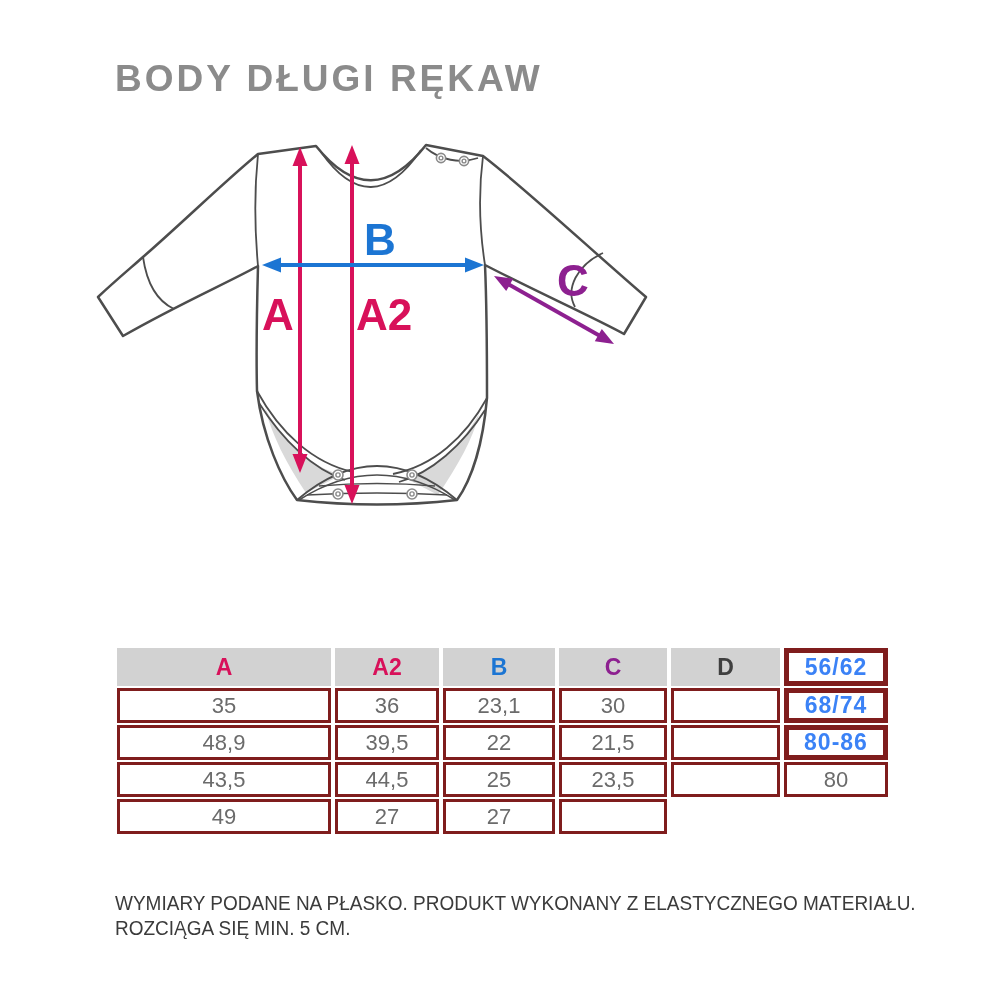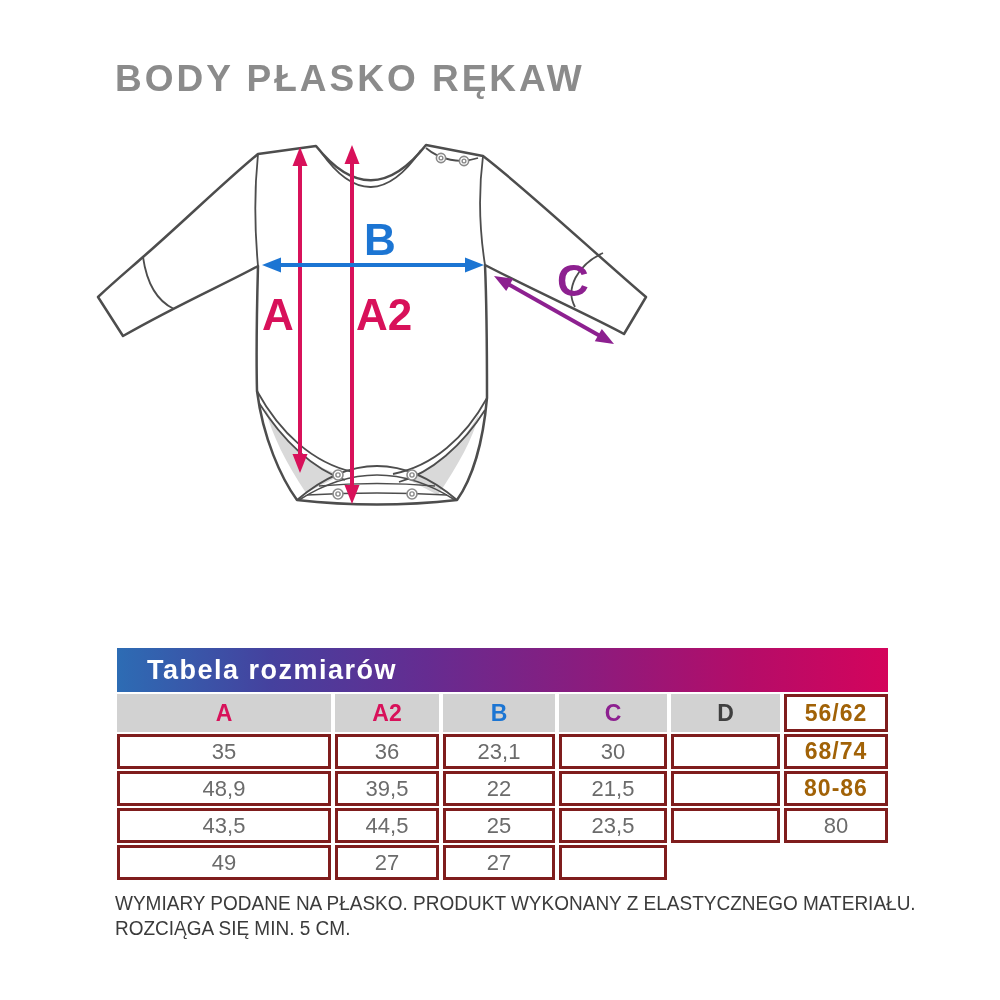--- a/index.html
+++ b/index.html
@@ -63,24 +63,24 @@
     font-weight: 700;
     font-size: 23px;
   }
   .hcell.first {
     font-size: 15px;
     letter-spacing: 1.5px;
     color: #3a3a3a;
   }
   .scell {
     background: #ffffff;
-    border: 3px solid #7f1d1d;
+    border: 5px solid #7f1d1d;
     font-weight: 800;
     font-size: 23px;
-    color: #a16207;
+    color: #3b82f6;
     letter-spacing: 1px;
   }
   .vcell {
     background: #ffffff;
     border: 3px solid #7f1d1d;
     font-size: 22px;
     color: #6b6b6b;
   }
   .footer-note {
     position: absolute;
@@ -91,21 +91,21 @@
     transform: scaleX(0.95);
     transform-origin: left top;
     white-space: nowrap;
   }
 </style>
 </head>
 <body>
 
 <div class="page">
 
-  <div class="page-title">BODY PŁASKO RĘKAW</div>
+  <div class="page-title">BODY DŁUGI RĘKAW</div>
 
   <div class="diagram-wrap">
     <svg width="560" height="432" viewBox="0 0 560 432" xmlns="http://www.w3.org/2000/svg">
 
       <path d="M 221,13
            Q 276,82 331,12
            L 388,23
            C 430,55 505,125 551,164
            L 529,201
            C 500,185 440,158 390,132
@@ -186,23 +186,20 @@
       </g>
 
       <text x="183" y="197" text-anchor="middle" font-size="44" font-weight="bold" fill="#d8115a">A</text>
       <text x="289" y="197" text-anchor="middle" font-size="44" font-weight="bold" fill="#d8115a">A2</text>
       <text x="285" y="122" text-anchor="middle" font-size="44" font-weight="bold" fill="#1c75d3">B</text>
       <text x="478" y="163" text-anchor="middle" font-size="44" font-weight="bold" fill="#8d2090">C</text>
     </svg>
   </div>
 
   <div class="size-table">
-    <div class="title-bar">
-      <span class="bar-text">Tabela rozmiarów</span>
-    </div>
     <div class="table-grid">
         <div class="cell hcell" style="color: rgb(216, 17, 90);">A</div>
         <div class="cell hcell" style="color: rgb(216, 17, 90);">A2</div>
         <div class="cell hcell" style="color: rgb(28, 117, 211);">B</div>
         <div class="cell hcell" style="color: rgb(141, 32, 144);">C</div>
         <div class="cell hcell" style="color: rgb(63, 63, 63);">D</div>
         <div class="cell scell">56/62</div>
         <div class="cell vcell">35</div>
         <div class="cell vcell">36</div>
         <div class="cell vcell">23,1</div>

